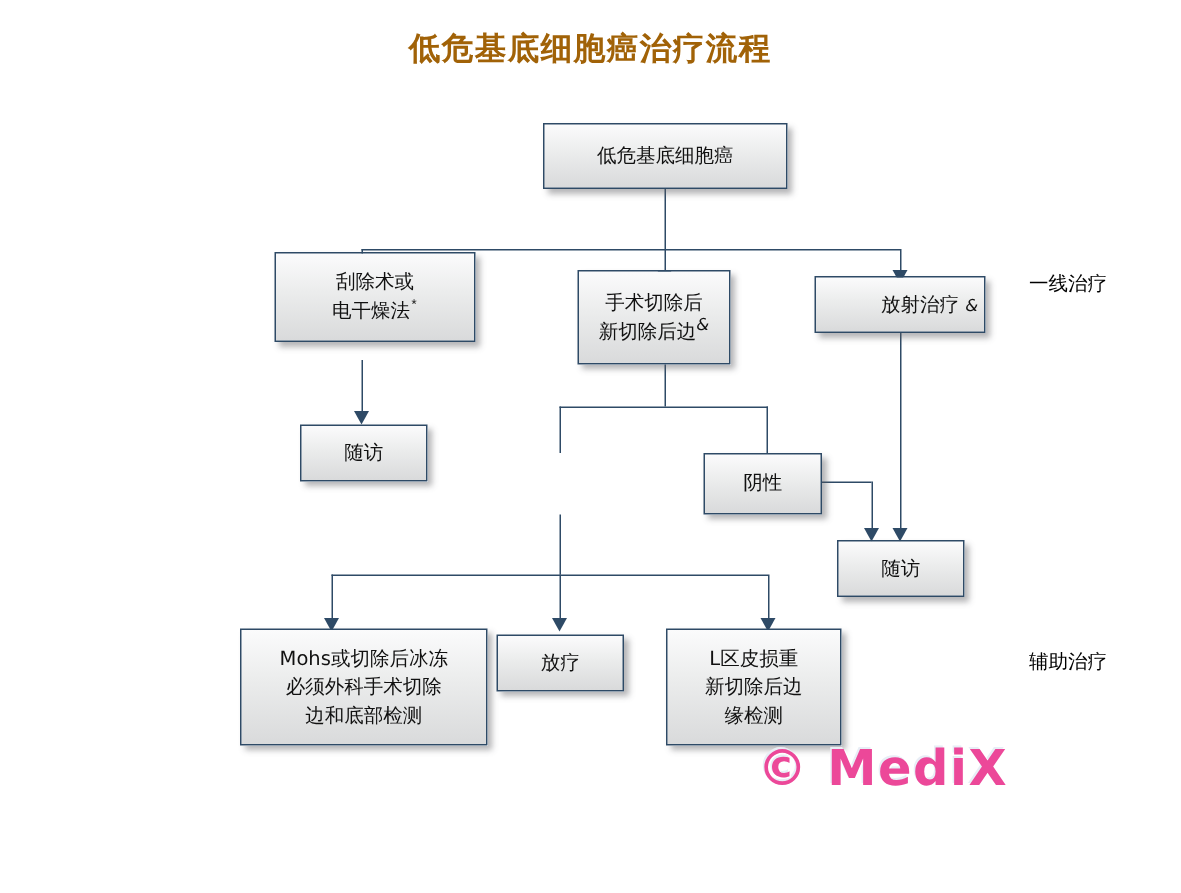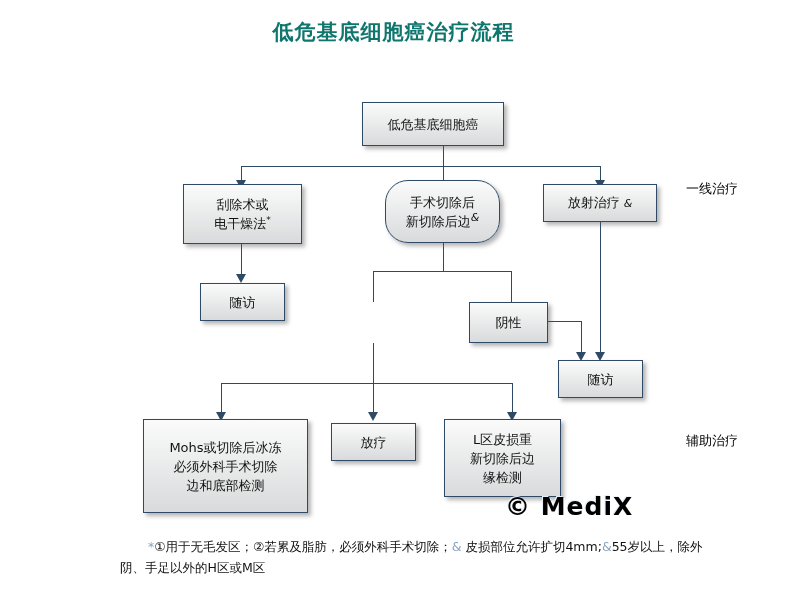--- a/index.html
+++ b/index.html
@@ -20,21 +20,21 @@
 
   
   #chart-title {
     position: absolute;
     left: 0;
     top: 18px;
     width: 787px;
     text-align: center;
     font-size: 21px;
     font-weight: bold;
-    color: #0f766e;
+    color: #a16207;
     letter-spacing: 1px;
     font-family: "DejaVu Sans", "Liberation Sans", sans-serif;
   }
 
   
   .node {
     position: absolute;
     box-sizing: border-box;
     border: 1px solid #2e4a66;
     background: linear-gradient(to bottom, #fbfbfc 0%, #eceded 42%, #d9dadb 100%);
@@ -96,23 +96,23 @@
     color: #111111;
     font-family: "DejaVu Sans", "Liberation Sans", sans-serif;
   }
   #footnote .mark { color: #8aa4c0; }
 
   
   #watermark {
     position: absolute;
     left: 505px;
     top: 492px;
-    font-size: 25px;
+    font-size: 33px;
     font-weight: bold;
-    color: #000000;
+    color: #ec4899;
     text-shadow: 1px 1px 0 #ffffff, -1px -1px 0 #e8eef6;
     letter-spacing: 1px;
     font-family: "DejaVu Sans", "Liberation Sans", sans-serif;
   }
 </style>
 </head>
 <body>
 
 <div id="canvas">
 
@@ -144,59 +144,59 @@
 
   <div class="ln v" style="left:373px; top:343px; height:40px;"></div>
   <div class="ln h" style="left:221px; top:383px; width:291px;"></div>
   <div class="ln v" style="left:221px; top:383px; height:32px;"></div>
   <div class="ln v" style="left:373px; top:383px; height:32px;"></div>
   <div class="ln v" style="left:512px; top:383px; height:32px;"></div>
   <div class="arrow" style="left:216px; top:412px;"></div>
   <div class="arrow" style="left:368px; top:412px;"></div>
   <div class="arrow" style="left:507px; top:412px;"></div>
 
-  <div class="node" style="left:362px; top:82px; width:142px; height:44px;margin-top:20px;">
+  <div class="node" style="left:362px; top:82px; width:163px; height:44px;">
     <span class="txt">低危基底细胞癌</span>
   </div>
 
-  <div class="node" style="left:183px; top:184px; width:119px; height:60px;">
+  <div class="node" style="left:183px; top:168px; width:134px; height:60px;font-family:Liberation Mono, monospace;">
     <span class="txt">
       <span>刮除术或</span><br>
       <span>电干燥法</span><sup>*</sup>
     </span>
   </div>
 
-  <div class="node" style="left:385px; top:180px; width:115px; height:63px;border-radius:23px;">
+  <div class="node" style="left:385px; top:180px; width:102px; height:63px;">
     <span class="txt">
       <span>手术切除后</span><br>
       <span>新切除后边</span><sup class="amp">&amp;</sup>
     </span>
   </div>
 
-  <div class="node" style="left:543px; top:184px; width:114px; height:38px;">
+  <div class="node" style="left:543px; top:184px; width:114px; height:38px;justify-content:flex-end;">
     <span class="txt">
       <span>放射治疗</span>
       <span class="amp">&amp;</span>
     </span>
   </div>
 
   <div class="node" style="left:200px; top:283px; width:85px; height:38px;">
     <span class="txt">随访</span>
   </div>
 
 
   <div class="node" style="left:469px; top:302px; width:79px; height:41px;">
     <span class="txt">阴性</span>
   </div>
 
   <div class="node" style="left:558px; top:360px; width:85px; height:38px;">
     <span class="txt">随访</span>
   </div>
 
-  <div class="node" style="left:143px; top:419px; width:165px; height:94px;">
+  <div class="node" style="left:160px; top:419px; width:165px; height:78px;">
     <span class="txt">
       <span>Mohs或切除后冰冻</span><br>
       <span>必须外科手术切除</span><br>
       <span>边和底部检测</span>
     </span>
   </div>
 
   <div class="node" style="left:331px; top:423px; width:85px; height:38px;align-items:center;">
     <span class="txt">放疗</span>
   </div>
@@ -207,18 +207,14 @@
       <span>新切除后边</span><br>
       <span>缘检测</span>
     </span>
   </div>
 
   <div class="stage-label" style="left:686px; top:180px;">一线治疗</div>
   <div class="stage-label" style="left:686px; top:432px;">辅助治疗</div>
 
   <div id="watermark">© MediX</div>
 
-  <div id="footnote">
-    <span style="margin-left:28px;"></span><span class="mark">*</span><span>①用于无毛发区；②若累及脂肪，必须外科手术切除；</span><span class="mark">&amp;</span><span> 皮损部位允许扩切4mm;</span><span class="mark">&amp;</span><span>55岁以上，除外</span><br>
-    <span>阴、手足以外的H区或M区</span>
-  </div>
 
 </div>
 
 </body></html>

